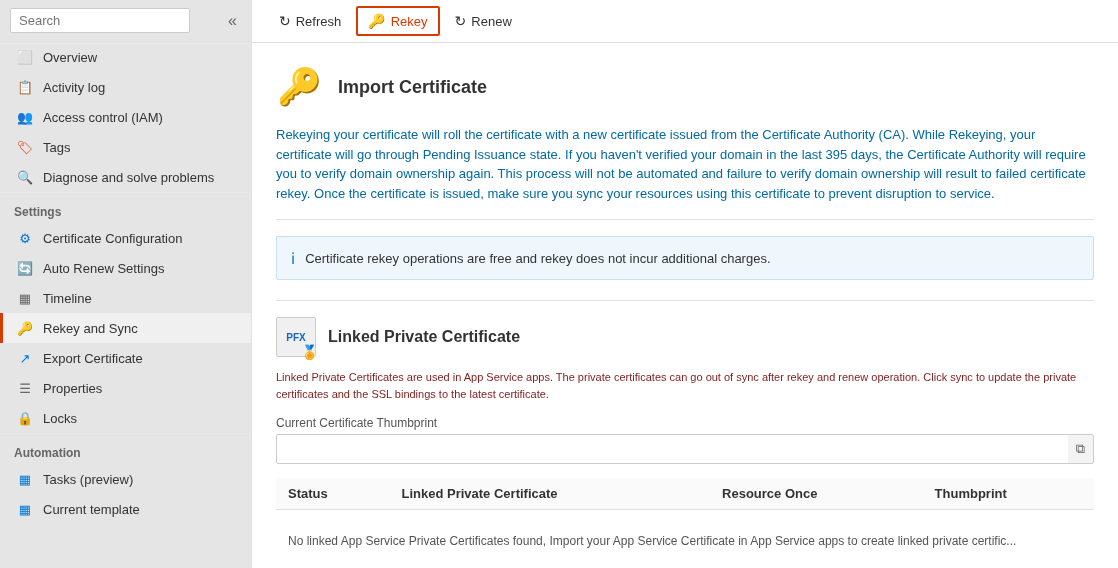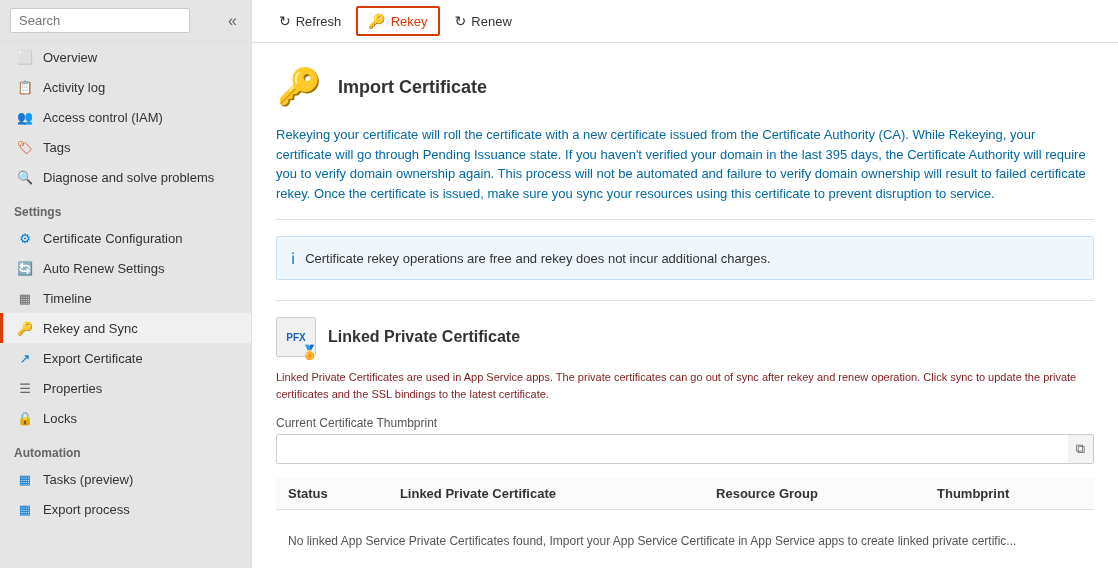--- a/index.html
+++ b/index.html
@@ -300,21 +300,21 @@
   </div>
 
   <div class="sidebar-section-label">Automation</div>
 
   <div class="sidebar-item">
     <span class="icon icon-tasks">▦</span>
     <span>Tasks (preview)</span>
   </div>
   <div class="sidebar-item">
     <span class="icon icon-export-tmpl">▦</span>
-    <span>Export process</span>
+    <span>Current template</span>
   </div>
 </nav>
 
 <div class="main">
 
   <div class="toolbar">
     <button class="toolbar-btn">
       <span class="btn-icon">↻</span>
       <span>Refresh</span>
     </button>
@@ -360,21 +360,21 @@
       <button class="copy-btn">
         <span>⧉</span>
       </button>
     </div>
 
     <table class="table">
       <thead>
         <tr>
           <th>Status</th>
           <th>Linked Private Certificate</th>
-          <th>Resource Group</th>
+          <th>Resource Once</th>
           <th>Thumbprint</th>
         </tr>
       </thead>
       <tbody>
         <tr class="table-empty-row">
           <td colspan="4">No linked App Service Private Certificates found, Import your App Service Certificate in App Service apps to create linked private certific...</td>
         </tr>
       </tbody>
     </table>
   </div>

